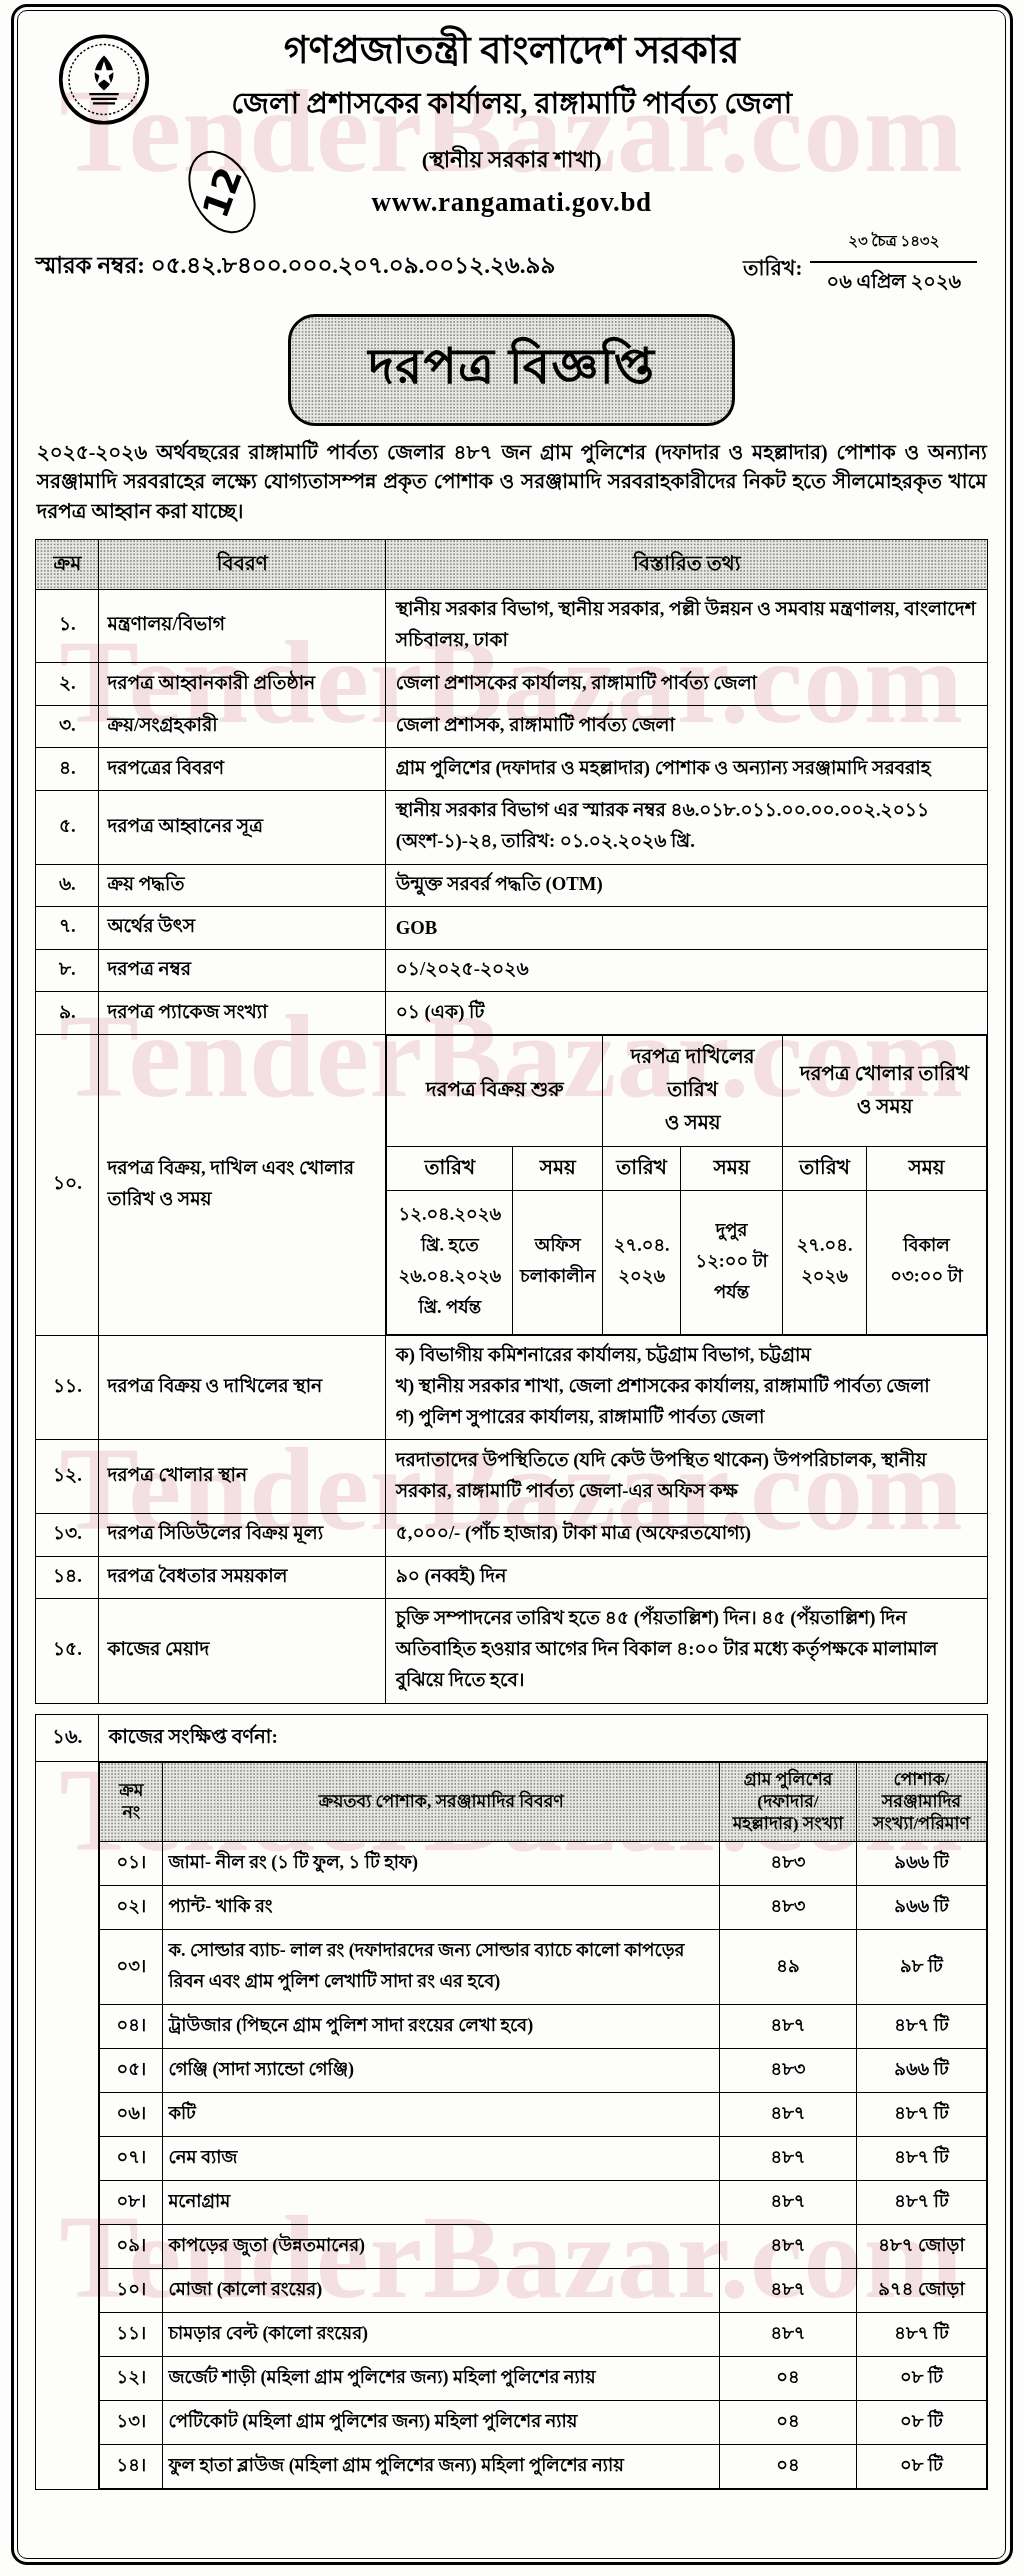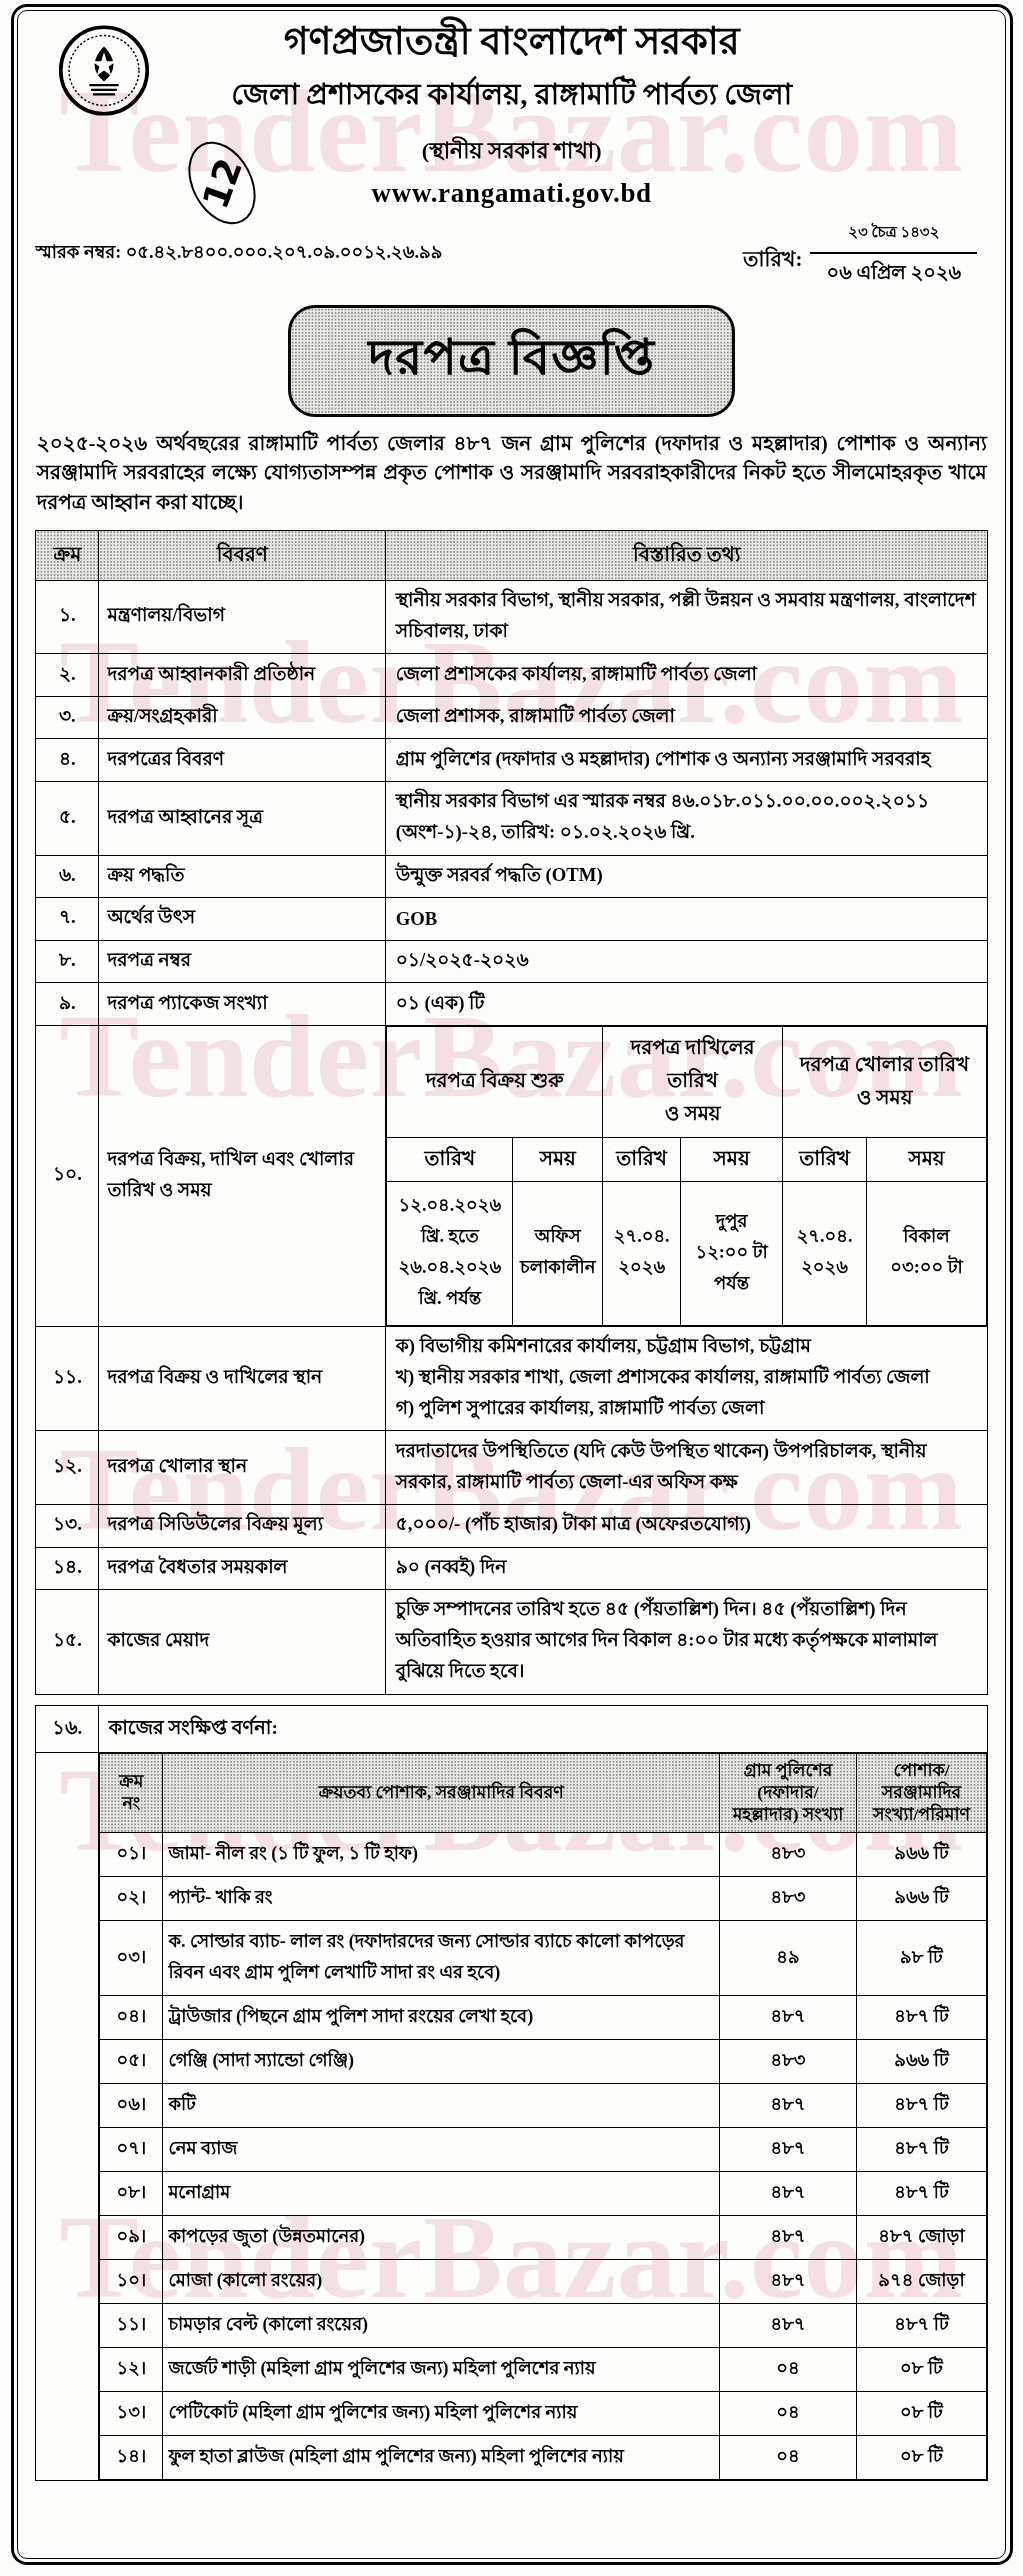--- a/index.html
+++ b/index.html
@@ -17,35 +17,35 @@
     position:absolute;left:10.7px;top:4px;width:1002px;height:2561px;
     border:3.3px solid #000;border-radius:16px;box-sizing:border-box;z-index:1;
   }
   .inner-frame{
     position:absolute;left:3.3px;top:3.3px;right:3.3px;bottom:3.3px;
     border:1.3px solid #000;border-radius:10px;box-sizing:border-box;
     padding:10.7px 17.4px;overflow:hidden;
   }
   .doc-header{position:relative;text-align:center;}
   .seal{position:absolute;left:23px;top:1.3px;width:92px;height:95px;}
-  .gov-line{font-size:38px;font-weight:bold;line-height:1.05;margin:0 0 0;}
+  .gov-line{font-size:38px;font-weight:bold;line-height:1.05;margin:9px 0 0;}
   .office-line{font-size:29px;font-weight:bold;margin:9.3px 0 0;}
   .section-line{font-size:22px;font-weight:bold;margin:13.3px 0 0;}
   .website-line{font-size:27px;font-weight:bold;letter-spacing:0.7px;margin:8px 0 0;}
   .hand-circle{
     position:absolute;left:157px;top:117px;width:56px;height:84px;
     border:2.7px solid #000;border-radius:50%;transform:rotate(-28deg);
     display:flex;align-items:center;justify-content:center;
   }
   .hand-circle span{
     font-family:"DejaVu Sans",sans-serif;font-size:36px;font-weight:bold;
     transform:rotate(-42deg);display:block;
   }
   .meta-row{display:flex;justify-content:space-between;align-items:flex-start;margin-top:10.7px;}
-  .memo{font-size:18px;font-weight:bold;padding-top:17.4px;}
+  .memo{font-size:23px;font-weight:bold;padding-top:17.4px;}
   .date-wrap{display:flex;align-items:center;gap:8px;padding-right:10.7px;}
   .date-label{font-size:20.7px;font-weight:bold;padding-top:12px;}
   .date-stack{text-align:center;min-width:167px;}
   .date-bn{font-size:15px;font-weight:bold;padding-bottom:7px;}
   .date-rule{border-top:2px solid #000;width:167px;margin:0 auto;}
   .date-en{font-size:19.4px;font-weight:bold;padding-top:4px;}
   .halftone{
     background-color:#e7e7e4;
     background-image:radial-gradient(#8f8f8c 0.7px, rgba(0,0,0,0) 0.9px);
     background-size:3.3px 3.3px;

